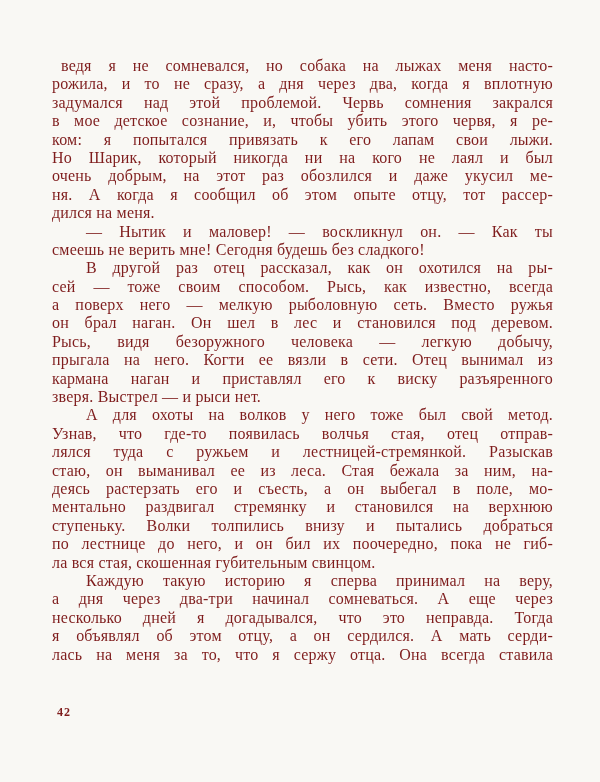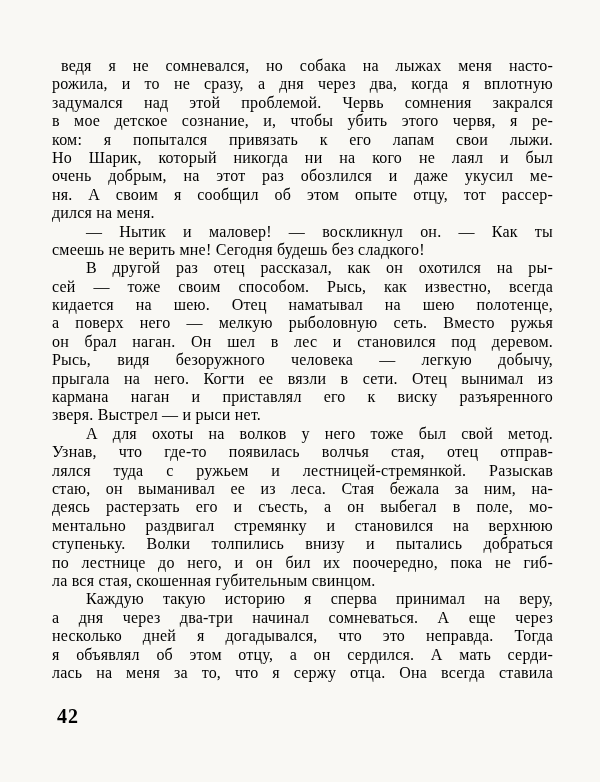--- a/index.html
+++ b/index.html
@@ -34,49 +34,48 @@
     text-align: center;
     text-align-last: left;
   }
   .line.indent { text-indent: 34px; }
   
   .paragraph:first-child .line:first-child { padding-left: 9px; }
   .page-number {
     position: absolute;
     left: 57px;
     top: 705px;
-    font-size: 20px;
+    font-size: 12px;
     font-weight: 700;
     letter-spacing: 1px;
   }
 </style>
 </head>
 <body>
 
-<div class="page" style="background: rgb(249, 248, 244); color: #000000;">
+<div class="page" style="background: rgb(249, 248, 244); color: #7f1d1d;">
   <div class="text-block">
       <div class="paragraph">
         <div class="line">ведя я не сомневался, но собака на лыжах меня насто-</div>
         <div class="line">рожила, и то не сразу, а дня через два, когда я вплотную</div>
         <div class="line">задумался над этой проблемой. Червь сомнения закрался</div>
         <div class="line">в мое детское сознание, и, чтобы убить этого червя, я ре-</div>
         <div class="line">ком: я попытался привязать к его лапам свои лыжи.</div>
         <div class="line">Но Шарик, который никогда ни на кого не лаял и был</div>
         <div class="line">очень добрым, на этот раз обозлился и даже укусил ме-</div>
-        <div class="line">ня. А своим я сообщил об этом опыте отцу, тот рассер-</div>
+        <div class="line">ня. А когда я сообщил об этом опыте отцу, тот рассер-</div>
         <div class="line no-stretch">дился на меня.</div>
       </div>
       <div class="paragraph">
         <div class="line indent">— Нытик и маловер! — воскликнул он. — Как ты</div>
         <div class="line no-stretch">смеешь не верить мне! Сегодня будешь без сладкого!</div>
       </div>
       <div class="paragraph">
         <div class="line indent">В другой раз отец рассказал, как он охотился на ры-</div>
         <div class="line">сей — тоже своим способом. Рысь, как известно, всегда</div>
-        <div class="line">кидается на шею. Отец наматывал на шею полотенце,</div>
         <div class="line">а поверх него — мелкую рыболовную сеть. Вместо ружья</div>
         <div class="line">он брал наган. Он шел в лес и становился под деревом.</div>
         <div class="line">Рысь, видя безоружного человека — легкую добычу,</div>
         <div class="line">прыгала на него. Когти ее вязли в сети. Отец вынимал из</div>
         <div class="line">кармана наган и приставлял его к виску разъяренного</div>
         <div class="line no-stretch">зверя. Выстрел — и рыси нет.</div>
       </div>
       <div class="paragraph">
         <div class="line indent">А для охоты на волков у него тоже был свой метод.</div>
         <div class="line">Узнав, что где-то появилась волчья стая, отец отправ-</div>

